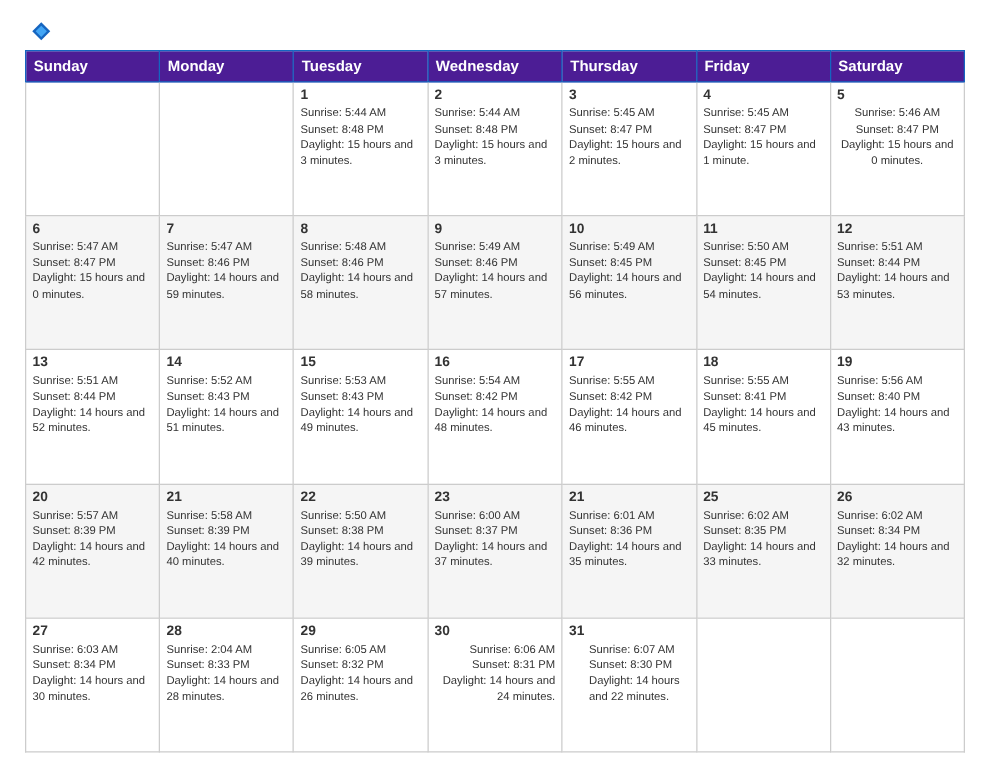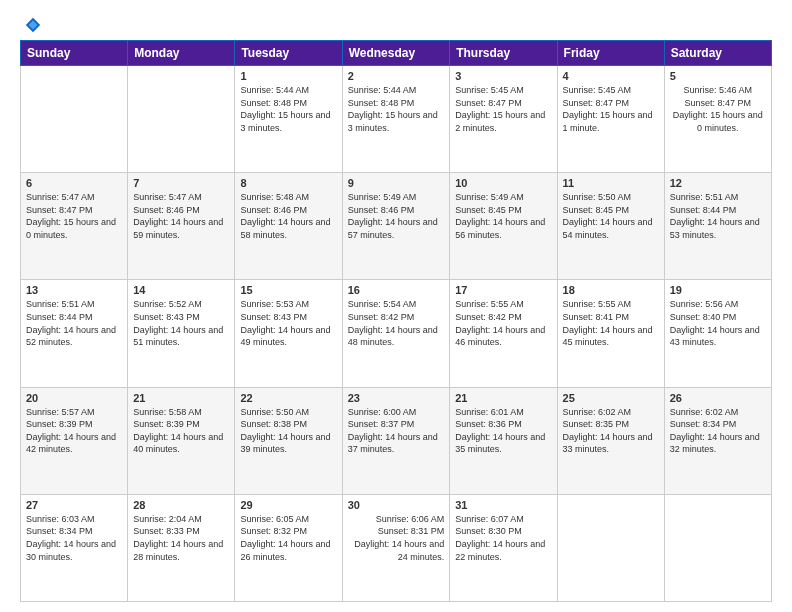--- a/index.html
+++ b/index.html
@@ -323,21 +323,21 @@
 Daylight: 14 hours and 26 minutes.</div>
           </td>
           <td>
             <span class="day-number">30</span>
             <div class="day-info" style="white-space: pre-line; text-align: right;">Sunrise: 6:06 AM
 Sunset: 8:31 PM
 Daylight: 14 hours and 24 minutes.</div>
           </td>
           <td>
             <span class="day-number">31</span>
-            <div class="day-info" style="white-space: pre-line;">Sunrise: 6:07 AM
+            <div class="day-info" style="white-space: pre-line; margin-left: 16px;">Sunrise: 6:07 AM
 Sunset: 8:30 PM
 Daylight: 14 hours and 22 minutes.</div>
           </td>
           <td class="empty-cell"></td>
           <td class="empty-cell"></td>
         </tr>
       </tbody>
   </table>
 </div>
 

